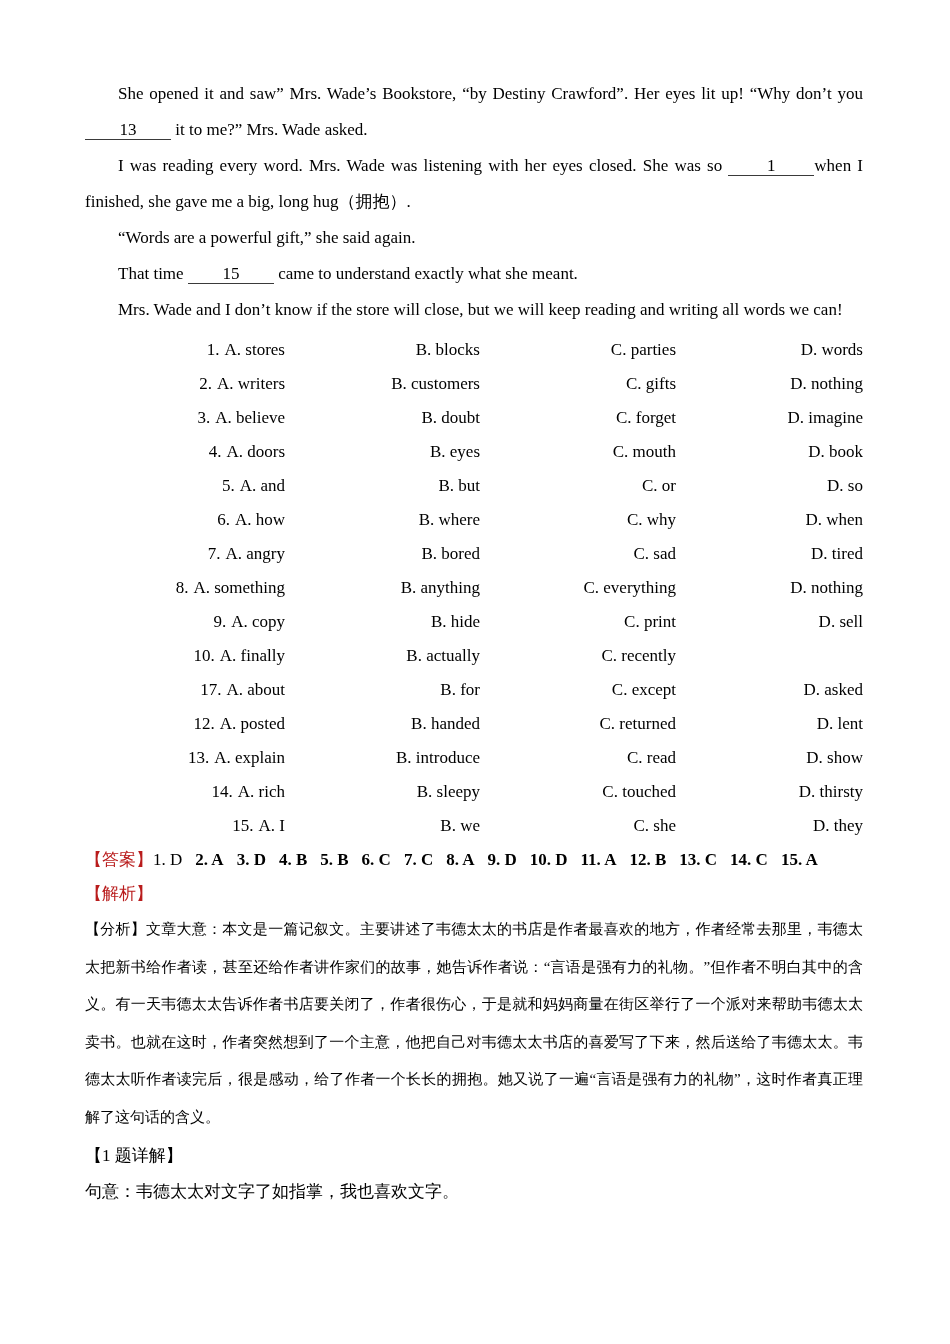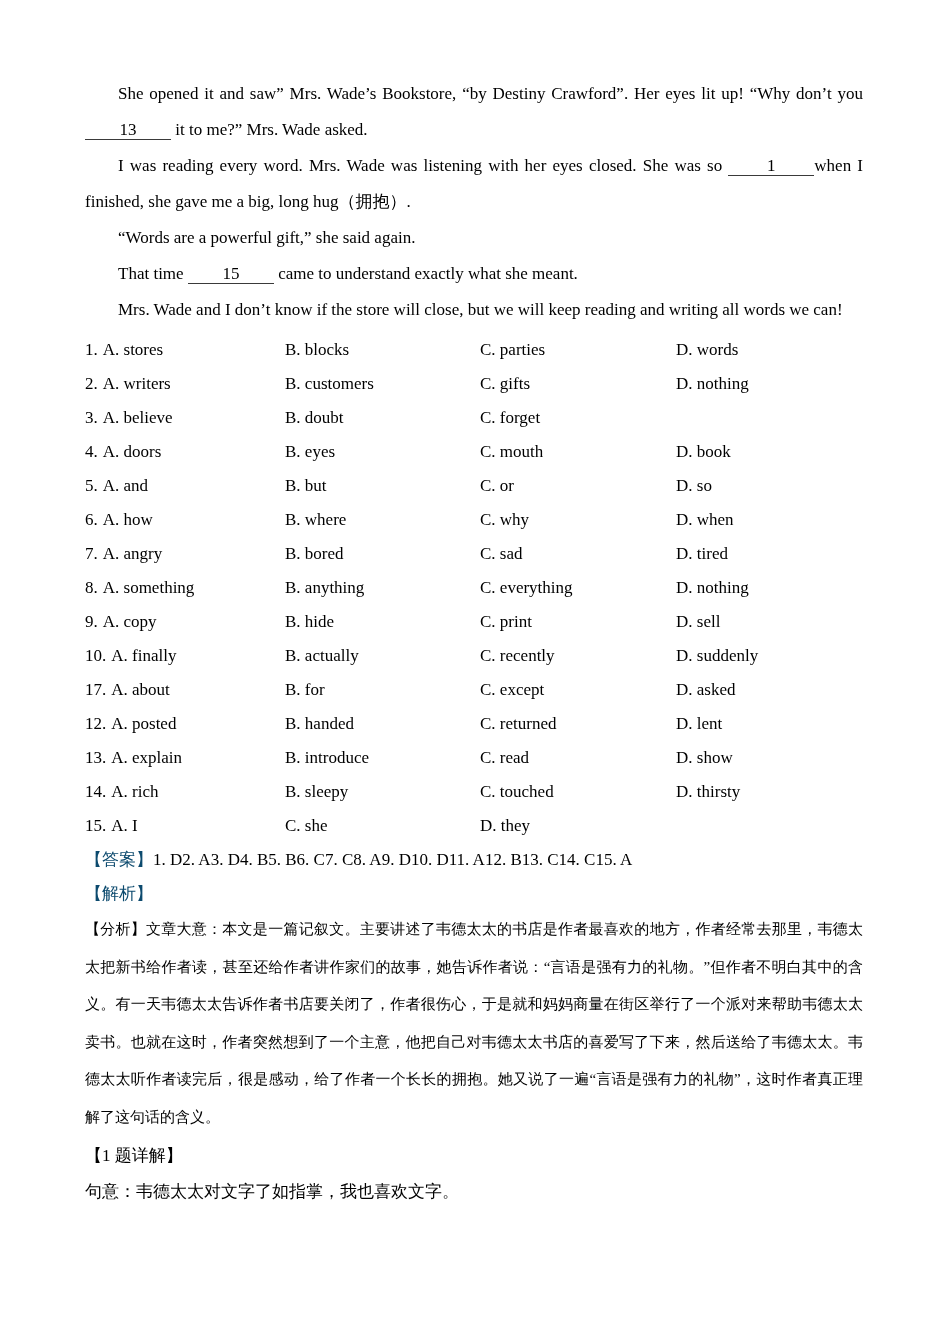--- a/index.html
+++ b/index.html
@@ -13,26 +13,26 @@
   .para{
     margin:0;font-size:17px;line-height:36px;
     text-align:justify;text-indent:33px;
   }
   .blank{
     display:inline-block;min-width:86px;text-align:center;text-indent:0;
     border-bottom:1.5px solid #3a3a3a;line-height:19px;
   }
   
   .options{margin-top:5px;font-size:17px;}
-  .opt-row{display:grid;grid-template-columns:200px 195px 196px 1fr;line-height:34px;}
+  .opt-row{display:grid;grid-template-columns:200px 195px 196px 1fr;line-height:34px;text-align:right;}
   .qn{margin-right:5px;}
   
   .answers{display:flex;flex-wrap:wrap;font-size:17px;line-height:34px;margin-top:0;}
-  .ans-item + .ans-item{}
-  .blue{color:#0c4a6e;}
+  .ans-item + .ans-item{margin-left:13px;font-weight:bold;}
+  .blue{color:#b91c1c;}
   .jiexi-line{font-size:17px;line-height:34px;}
   
   .cn-para{margin:0;font-size:15px;line-height:37.5px;text-align:justify;}
   .detail-label{font-size:17px;line-height:36px;margin-top:2px;}
   .detail-text{font-size:17px;line-height:36px;}
 </style>
 </head>
 <body>
 
 <div class="page">
@@ -57,20 +57,21 @@
     <div class="opt-row">
         <span><span class="qn">2.</span><span>A. writers</span></span>
         <span>B. customers</span>
         <span>C. gifts</span>
         <span>D. nothing</span>
       </div>
     <div class="opt-row">
         <span><span class="qn">3.</span><span>A. believe</span></span>
         <span>B. doubt</span>
         <span>C. forget</span>
+        <span>D. imagine</span>
       </div>
     <div class="opt-row">
         <span><span class="qn">4.</span><span>A. doors</span></span>
         <span>B. eyes</span>
         <span>C. mouth</span>
         <span>D. book</span>
       </div>
     <div class="opt-row">
         <span><span class="qn">5.</span><span>A. and</span></span>
         <span>B. but</span>
@@ -98,21 +99,20 @@
     <div class="opt-row">
         <span><span class="qn">9.</span><span>A. copy</span></span>
         <span>B. hide</span>
         <span>C. print</span>
         <span>D. sell</span>
       </div>
     <div class="opt-row">
         <span><span class="qn">10.</span><span>A. finally</span></span>
         <span>B. actually</span>
         <span>C. recently</span>
-        <span>D. suddenly</span>
       </div>
     <div class="opt-row">
         <span><span class="qn">17.</span><span>A. about</span></span>
         <span>B. for</span>
         <span>C. except</span>
         <span>D. asked</span>
       </div>
     <div class="opt-row">
         <span><span class="qn">12.</span><span>A. posted</span></span>
         <span>B. handed</span>
@@ -126,20 +126,21 @@
         <span>D. show</span>
       </div>
     <div class="opt-row">
         <span><span class="qn">14.</span><span>A. rich</span></span>
         <span>B. sleepy</span>
         <span>C. touched</span>
         <span>D. thirsty</span>
       </div>
     <div class="opt-row">
         <span><span class="qn">15.</span><span>A. I</span></span>
+        <span>B. we</span>
         <span>C. she</span>
         <span>D. they</span>
       </div>
   </div>
 
   <div class="answers">
     <span class="blue">【答案】</span>
       <span class="ans-item">1. D</span>
       <span class="ans-item">2. A</span>
       <span class="ans-item">3. D</span>

